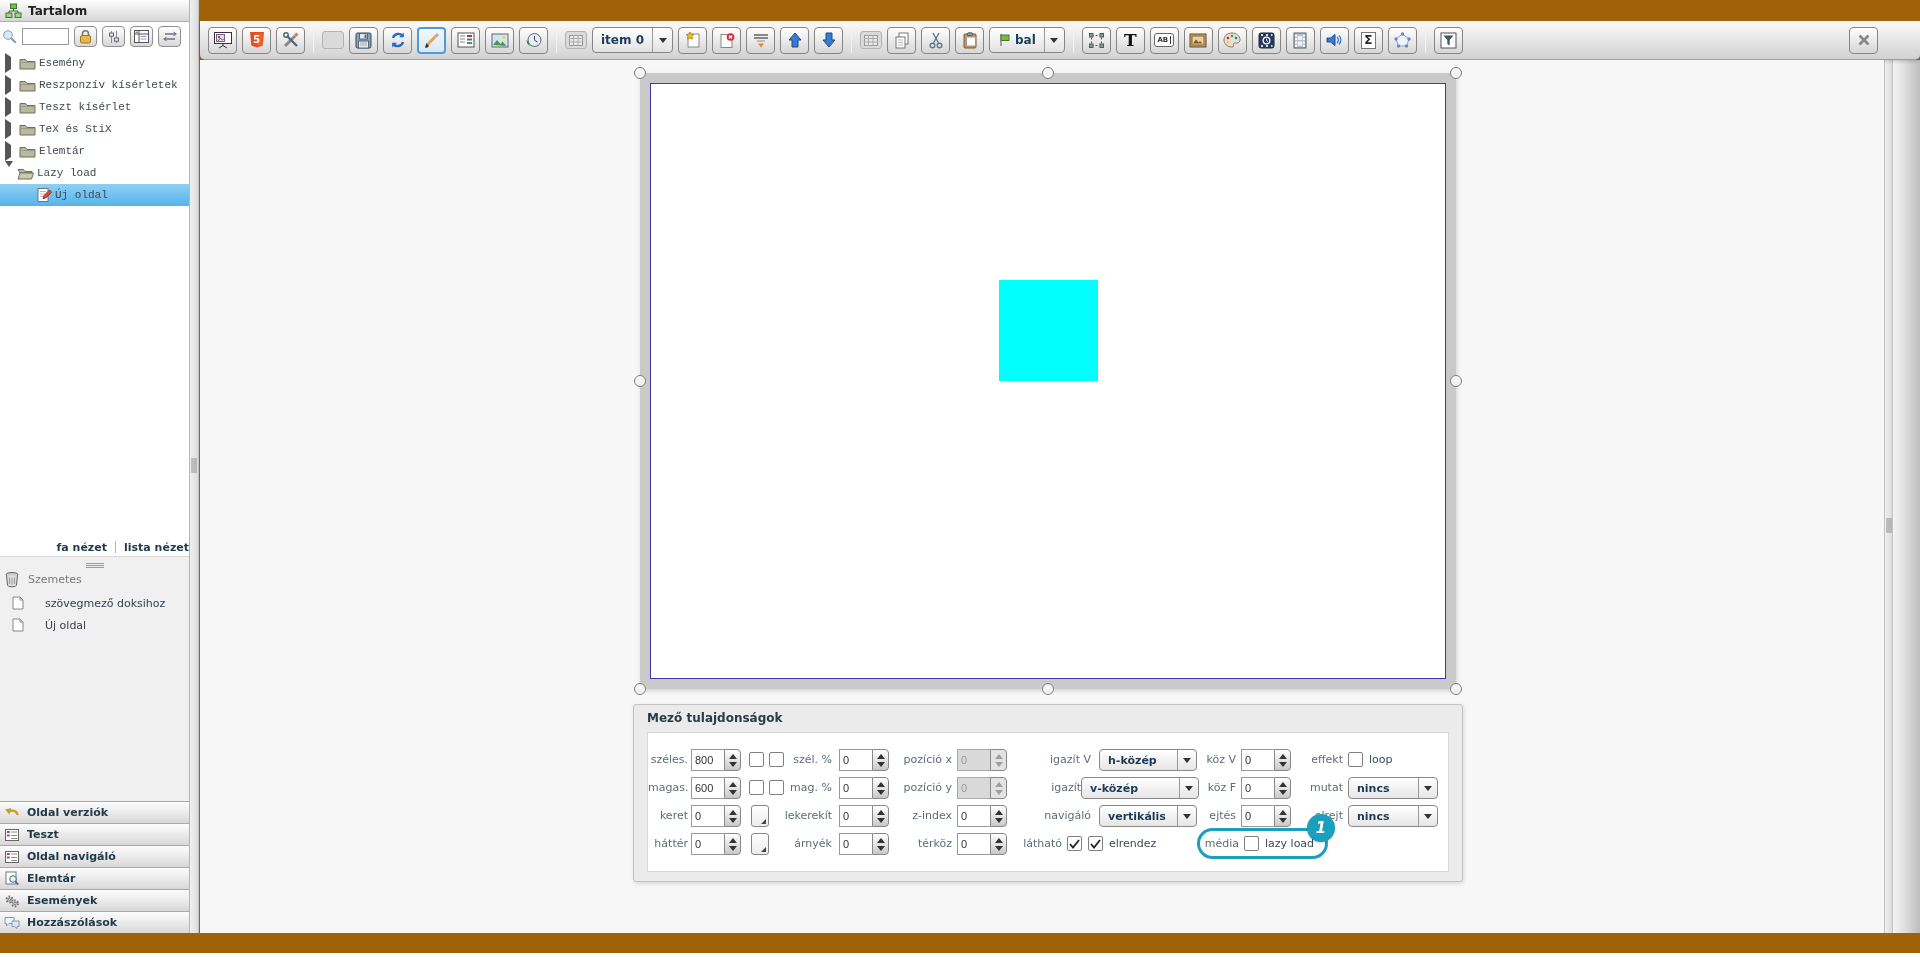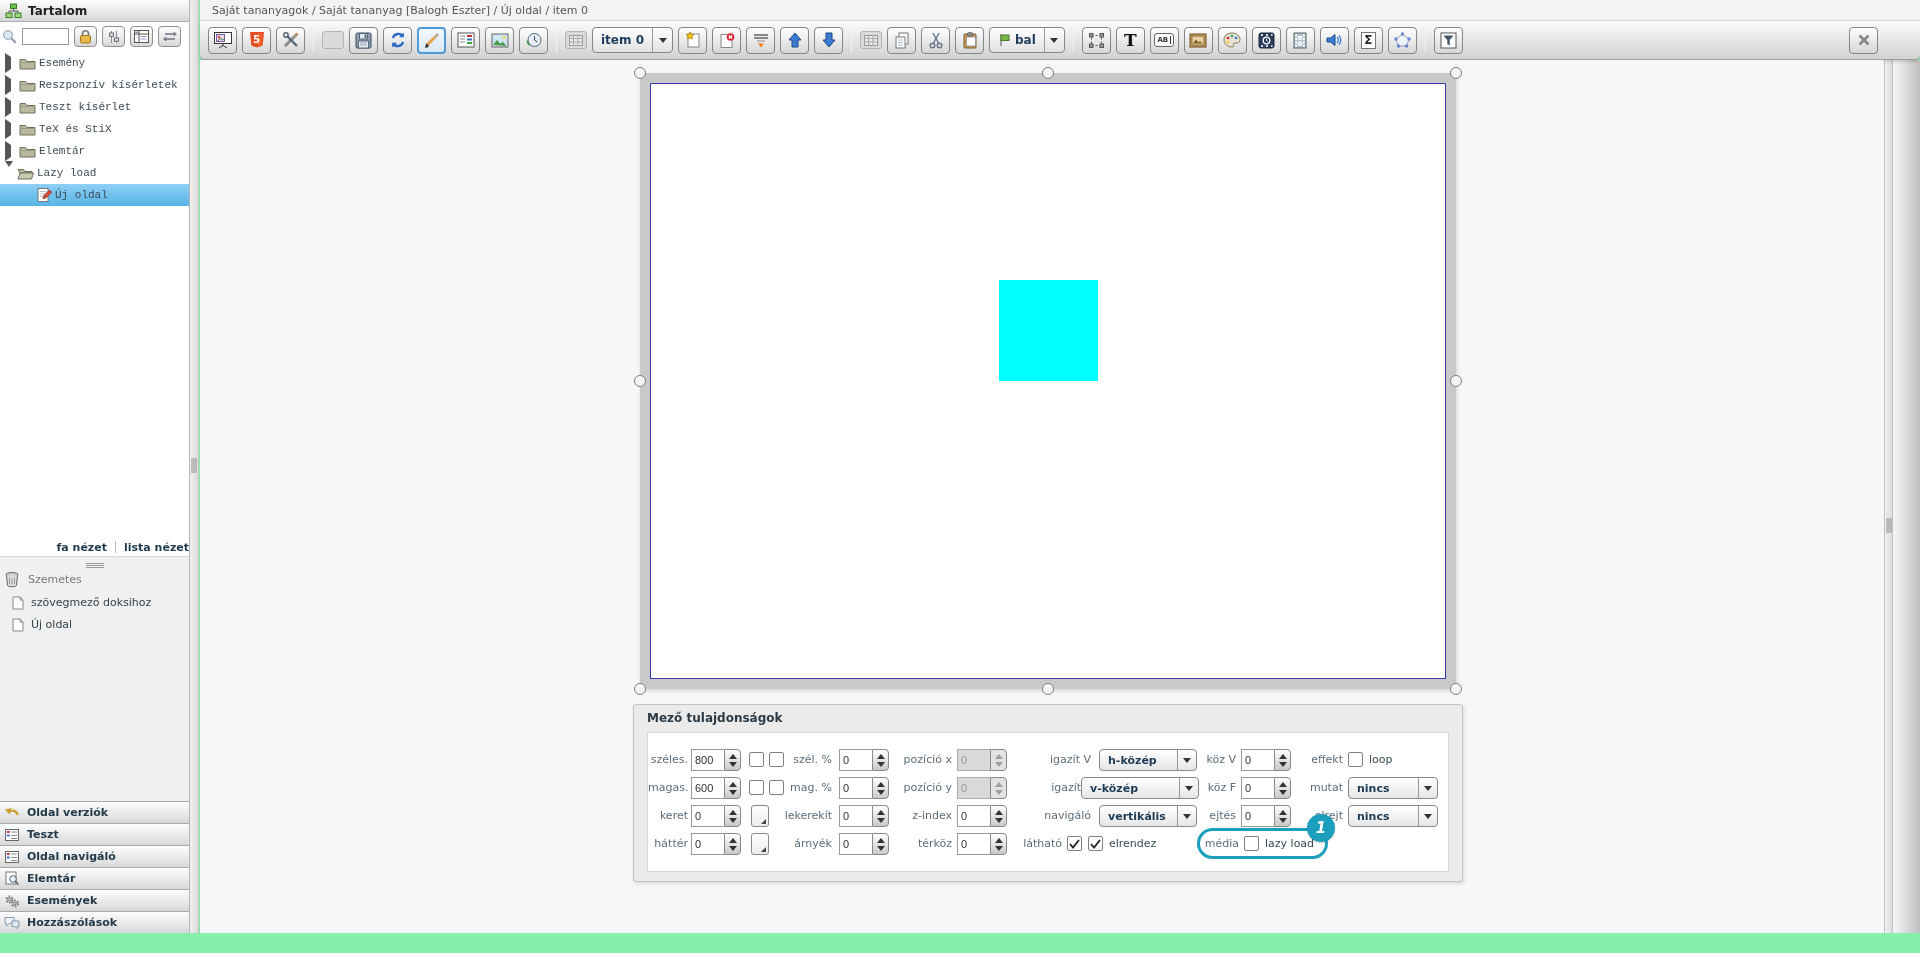--- a/index.html
+++ b/index.html
@@ -1,18 +1,18 @@
 <!DOCTYPE html>
 <html><head>
 <meta charset="utf-8">
 <style>
   * { margin:0; padding:0; box-sizing:border-box; }
   html,body { background:#fff; }
   .app{ position:relative; width:1920px; height:957px; overflow:hidden;
-        font-family:"DejaVu Sans", sans-serif; font-size:11px; color:#333; background:#86efac;}
+        font-family:"DejaVu Sans", sans-serif; font-size:11px; color:#333; background:#a16207;}
   svg{ display:block; }
   button{ font-family:inherit; cursor:pointer; }
 
   
   .sidebar{ position:absolute; left:0; top:0; width:190px; height:933px; background:#fff; border-right:1px solid #b5b5b5;}
   .panel-header{ height:22px; background:linear-gradient(#fefefe,#d6d6d6); border-bottom:1px solid #b0b0b0;
                  display:flex; align-items:center; gap:6px; padding:0 5px; font-weight:bold; font-size:12px; color:#222;}
   .search-row{ display:flex; align-items:center; gap:5px; padding:4px 3px 3px 2px;}
   .search-input{ width:47px; height:17px; border:1px solid #999; font-size:11px; padding:0 2px;}
   .mini-btn{ width:23px; height:21px; border:1px solid #8f8f8f; border-radius:4px;
@@ -24,21 +24,21 @@
   .trow.child{ padding-left:36px;}
   .trow.selected{ background:linear-gradient(#8fd0f4,#56b4e8);}
   .view-links{ position:absolute; top:538px; left:0; right:0; height:18px; display:flex; align-items:center; justify-content:flex-end; gap:8px;
                font-weight:bold; color:#1e3a4c;}
   .view-links a{ text-decoration:none; color:#1e3a4c; cursor:pointer;}
   .vsep{ width:1px; height:12px; background:#b8b8b8;}
   .sidebar-bottom{ position:absolute; top:556px; bottom:0; left:0; right:0; background:#f0f0f0; border-top:1px solid #d8d8d8;}
   .hgrip{ position:absolute; top:6px; left:50%; transform:translateX(-50%); display:flex; flex-direction:column; gap:1px; cursor:row-resize;}
   .hgrip i{ width:18px; height:1px; background:#9a9a9a;}
   .trash-row{ position:absolute; top:14px; left:4px; display:flex; align-items:center; gap:8px; color:#7a7a7a;}
-  .trash-item{ position:absolute; left:12px; display:flex; align-items:flex-start; gap:7px; color:#33424d; cursor:pointer;}
+  .trash-item{ position:absolute; left:12px; display:flex; align-items:center; gap:21px; color:#33424d; cursor:pointer;}
   .accordion{ position:absolute; bottom:0; left:0; right:0;}
   .acc-bar{ height:22px; background:linear-gradient(#fdfdfd,#d8d8d8); border-top:1px solid #a8a8a8;
             display:flex; align-items:center; gap:6px; padding:0 3px; font-weight:bold; color:#223a4a; cursor:pointer;}
   .acc-ic{ width:18px; display:flex; justify-content:center;}
 
   
   .vsplit{ position:absolute; width:9px; background:linear-gradient(90deg,#f0f0f0,#dcdcdc); border-right:1px solid #c2c2c2; cursor:col-resize;}
   .vsplit.left{ left:190px; top:0; height:933px;}
   .vsplit.right{ left:1884px; top:60px; height:873px; border-left:1px solid #c2c2c2;}
   .vgrip{ position:absolute; top:458px; left:50%; transform:translateX(-50%); display:flex; gap:1px;}
@@ -372,23 +372,20 @@
   <div class="vsplit right">
       <div class="vgrip">
         <i></i>
         <i></i>
         <i></i>
       </div>
     </div>
   <div class="right-strip"></div>
 
   <main class="main">
-    <div class="breadcrumb">
-      <span>Saját tananyagok / Saját tananyag [Balogh Eszter] / Új oldal / item 0</span>
-    </div>
 
     <div class="toolbar">
       <button class="tbtn">
         <span>
             <svg width="20" height="18">
               <rect x="1.5" y="1.5" width="17" height="11" fill="#fff" stroke="#333"></rect>
               <rect x="3.5" y="3.5" width="8" height="7" fill="#e8d8f0" stroke="#7a5a9a"></rect>
               <circle cx="6" cy="6" r="1.2" fill="#d04040"></circle>
               <path d="M5 10 l2.5-3 2 2.2 1.5-1.5" stroke="#4a7a3a" fill="none"></path>
               <path d="M10 12.5 v2" stroke="#333"></path>

